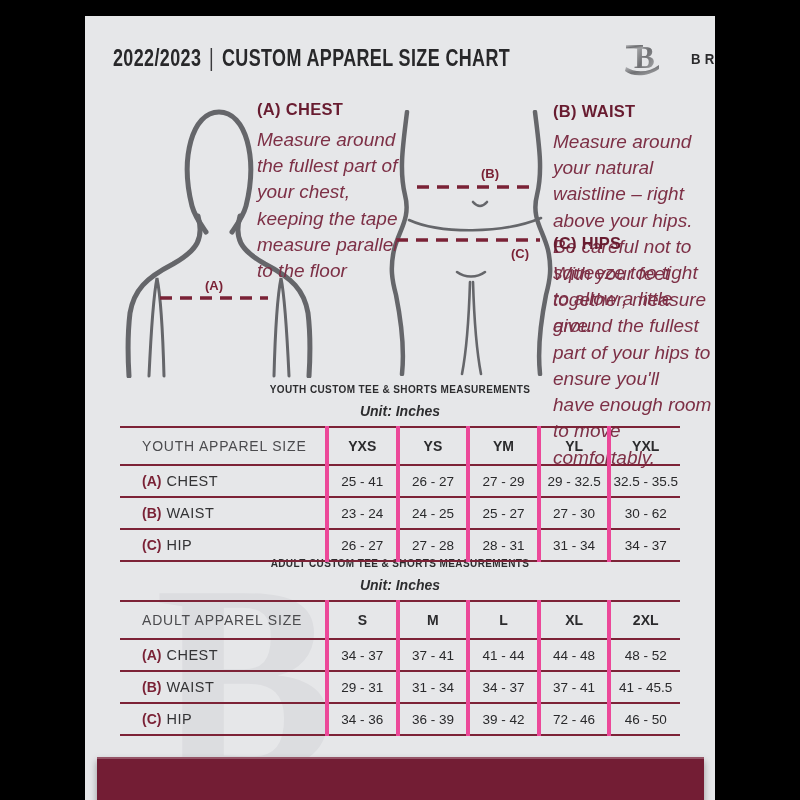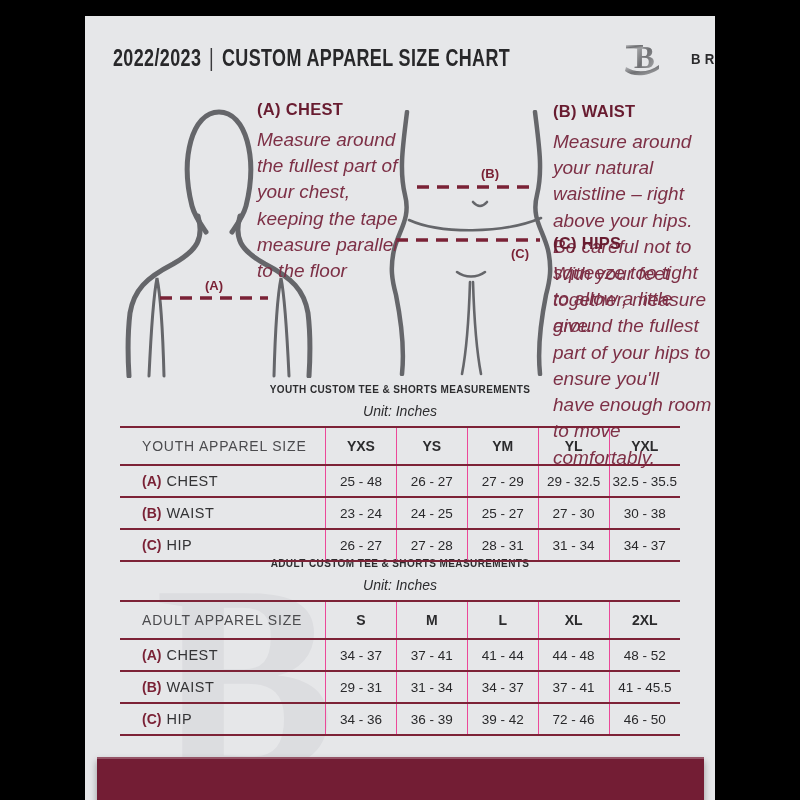--- a/index.html
+++ b/index.html
@@ -27,35 +27,35 @@
   .instr-a{left:172px;top:84px;width:160px;}
   .instr-b{left:468px;top:86px;width:152px;}
   .instr-c{left:468px;top:218px;width:160px;}
   .fig{position:absolute;}
   .fig-left{left:33px;top:82px;}
   .fig-right{left:300px;top:94px;}
   
   .sec-title{position:absolute;left:0;width:100%;text-align:center;
        font-weight:bold;font-size:10px;color:#2d2d2f;letter-spacing:.4px;}
   .sec-unit{position:absolute;left:0;width:100%;text-align:center;
-       font-style:italic;font-size:14px;color:#2d2d2f;}
+       font-style:italic;font-size:14px;color:#2d2d2f;font-weight:bold;}
   .yt-title{top:368px;} .yt-unit{top:387px;}
   .ad-title{top:542px;text-align:center;} .ad-unit{top:561px;}
   
   table.size-table{
     position:absolute;left:35px;width:560px;border-collapse:collapse;table-layout:fixed;
     z-index:2;
   }
   .yt-table{top:410px;} .ad-table{top:584px;}
   table.size-table td{padding:0;height:30px;font-size:13.5px;color:#29292b;
        text-align:center;vertical-align:middle;}
   table.size-table tr.head td{height:36px;margin-top:32px;}
   table.size-table tr{border-top:2px solid #7d2337;}
   table.size-table tr.last{border-bottom:2px solid #7d2337;}
-  table.size-table td.val{border-left:1px solid #ec4899;}
+  table.size-table td.val{border-left:4px solid #ec4899;}
   table.size-table td.lbl{text-align:left;padding-left:22px;width:183px;}
   table.size-table tr.head td.lbl{font-size:14px;color:#4b4b4e;letter-spacing:.8px;}
   table.size-table tr.head td.val{font-weight:bold;font-size:14px;color:#2b2b2d;}
   table.size-table td.lbl b{color:#7a2236;font-size:14px;margin-right:5px;}
   table.size-table td.lbl span{font-size:14.5px;color:#333335;letter-spacing:.5px;}
   
   .watermark{position:absolute;left:70px;top:528px;font-size:270px;line-height:1;
        font-family:"Liberation Serif", serif;font-weight:bold;color:#dcdde0;z-index:1;}
   .footer-bar{position:absolute;left:12px;top:741px;width:607px;height:49px;
        background:#731d34;z-index:3;border-top:2px solid rgba(255,255,255,.25);
@@ -144,33 +144,33 @@
         <tr class="head">
       <td class="lbl">YOUTH APPAREL SIZE</td>
       <td class="val">YXS</td>
       <td class="val">YS</td>
       <td class="val">YM</td>
       <td class="val">YL</td>
       <td class="val">YXL</td>
     </tr>
     <tr>
       <td class="lbl"><b>(A)</b><span>CHEST</span></td>
-      <td class="val">25 - 48</td>
+      <td class="val">25 - 41</td>
       <td class="val">26 - 27</td>
       <td class="val">27 - 29</td>
       <td class="val">29 - 32.5</td>
       <td class="val">32.5 - 35.5</td>
     </tr>
     <tr>
       <td class="lbl"><b>(B)</b><span>WAIST</span></td>
       <td class="val">23 - 24</td>
       <td class="val">24 - 25</td>
       <td class="val">25 - 27</td>
       <td class="val">27 - 30</td>
-      <td class="val">30 - 38</td>
+      <td class="val">30 - 62</td>
     </tr>
     <tr class="last">
       <td class="lbl"><b>(C)</b><span>HIP</span></td>
       <td class="val">26 - 27</td>
       <td class="val">27 - 28</td>
       <td class="val">28 - 31</td>
       <td class="val">31 - 34</td>
       <td class="val">34 - 37</td>
     </tr>
   </tbody>

